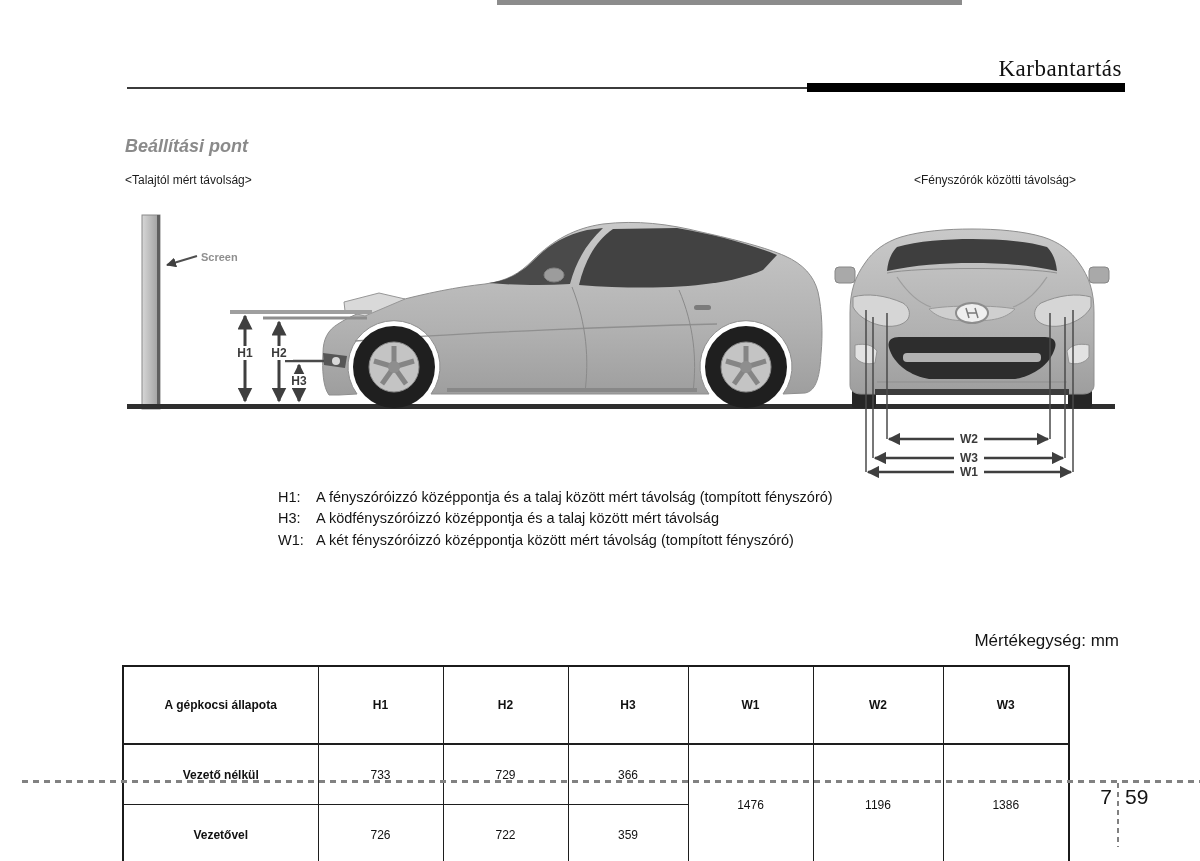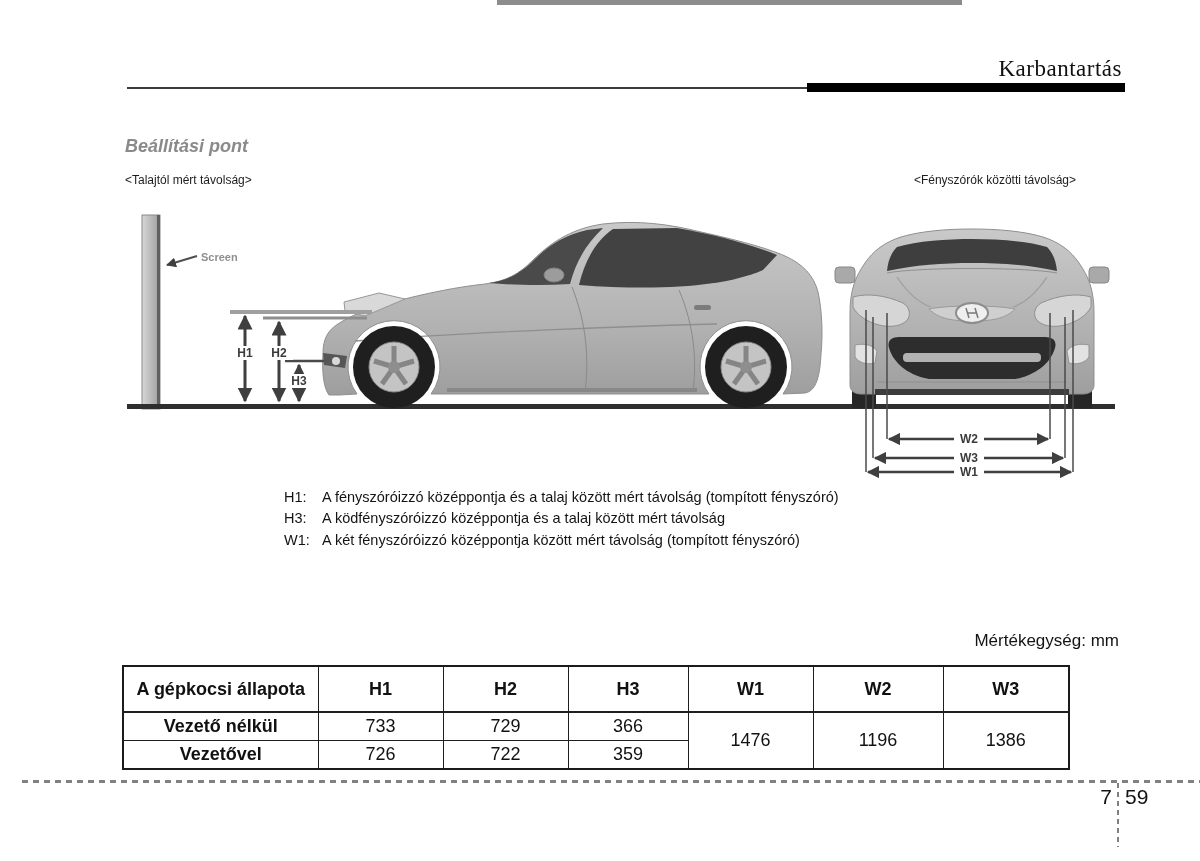--- a/index.html
+++ b/index.html
@@ -23,33 +23,33 @@
   .section-title {
     left:103px; top:136px; font-size:18px; font-weight:bold; font-style:italic; color:#8a8a8a;
   }
   .caption { font-size:12px; color:#1c1c1c; }
   .caption-left  { left:103px; top:173px; }
   .caption-right { top:173px; right:146px; }
 
   .diagram { left:95px; top:195px; width:1010px; height:290px; }
 
   
-  .legend { left:262px; top:487px; width:700px; font-size:14.5px; line-height:21.4px; color:#141414; }
+  .legend { left:256px; top:487px; width:700px; font-size:14.5px; line-height:21.4px; color:#141414; }
   .legend-row { display:flex; }
   .legend-key { width:38px; flex:0 0 38px; }
   .legend-text { flex:1; }
 
   .unit-note { top:631px; right:103px; font-size:17px; color:#141414; }
 
   
   .spec-table-wrap { left:100px; top:665px; }
   table.spec { border-collapse:collapse; table-layout:fixed; background:#fff; }
   table.spec th, table.spec td {
     border:1px solid #1e1e1e; text-align:center; vertical-align:middle;
-    font-size:18px; padding:0; color:#111;
+    font-size:12px; padding:16px; color:#111;
   }
   table.spec { border:2px solid #1b1b1b; }
   table.spec thead th { height:44px; font-weight:bold; border-bottom-width:2px; }
   table.spec tbody td { height:27px; }
   td.rowlabel { font-weight:bold; }
 
   .page-chapter { left:1066px; top:785px; width:24px; text-align:right; font-size:21px; color:#141414; }
   .page-num { left:1103px; top:785px; font-size:21px; color:#141414; }
 
   .cut-h { left:0; top:780px; width:1200px; height:3px;

